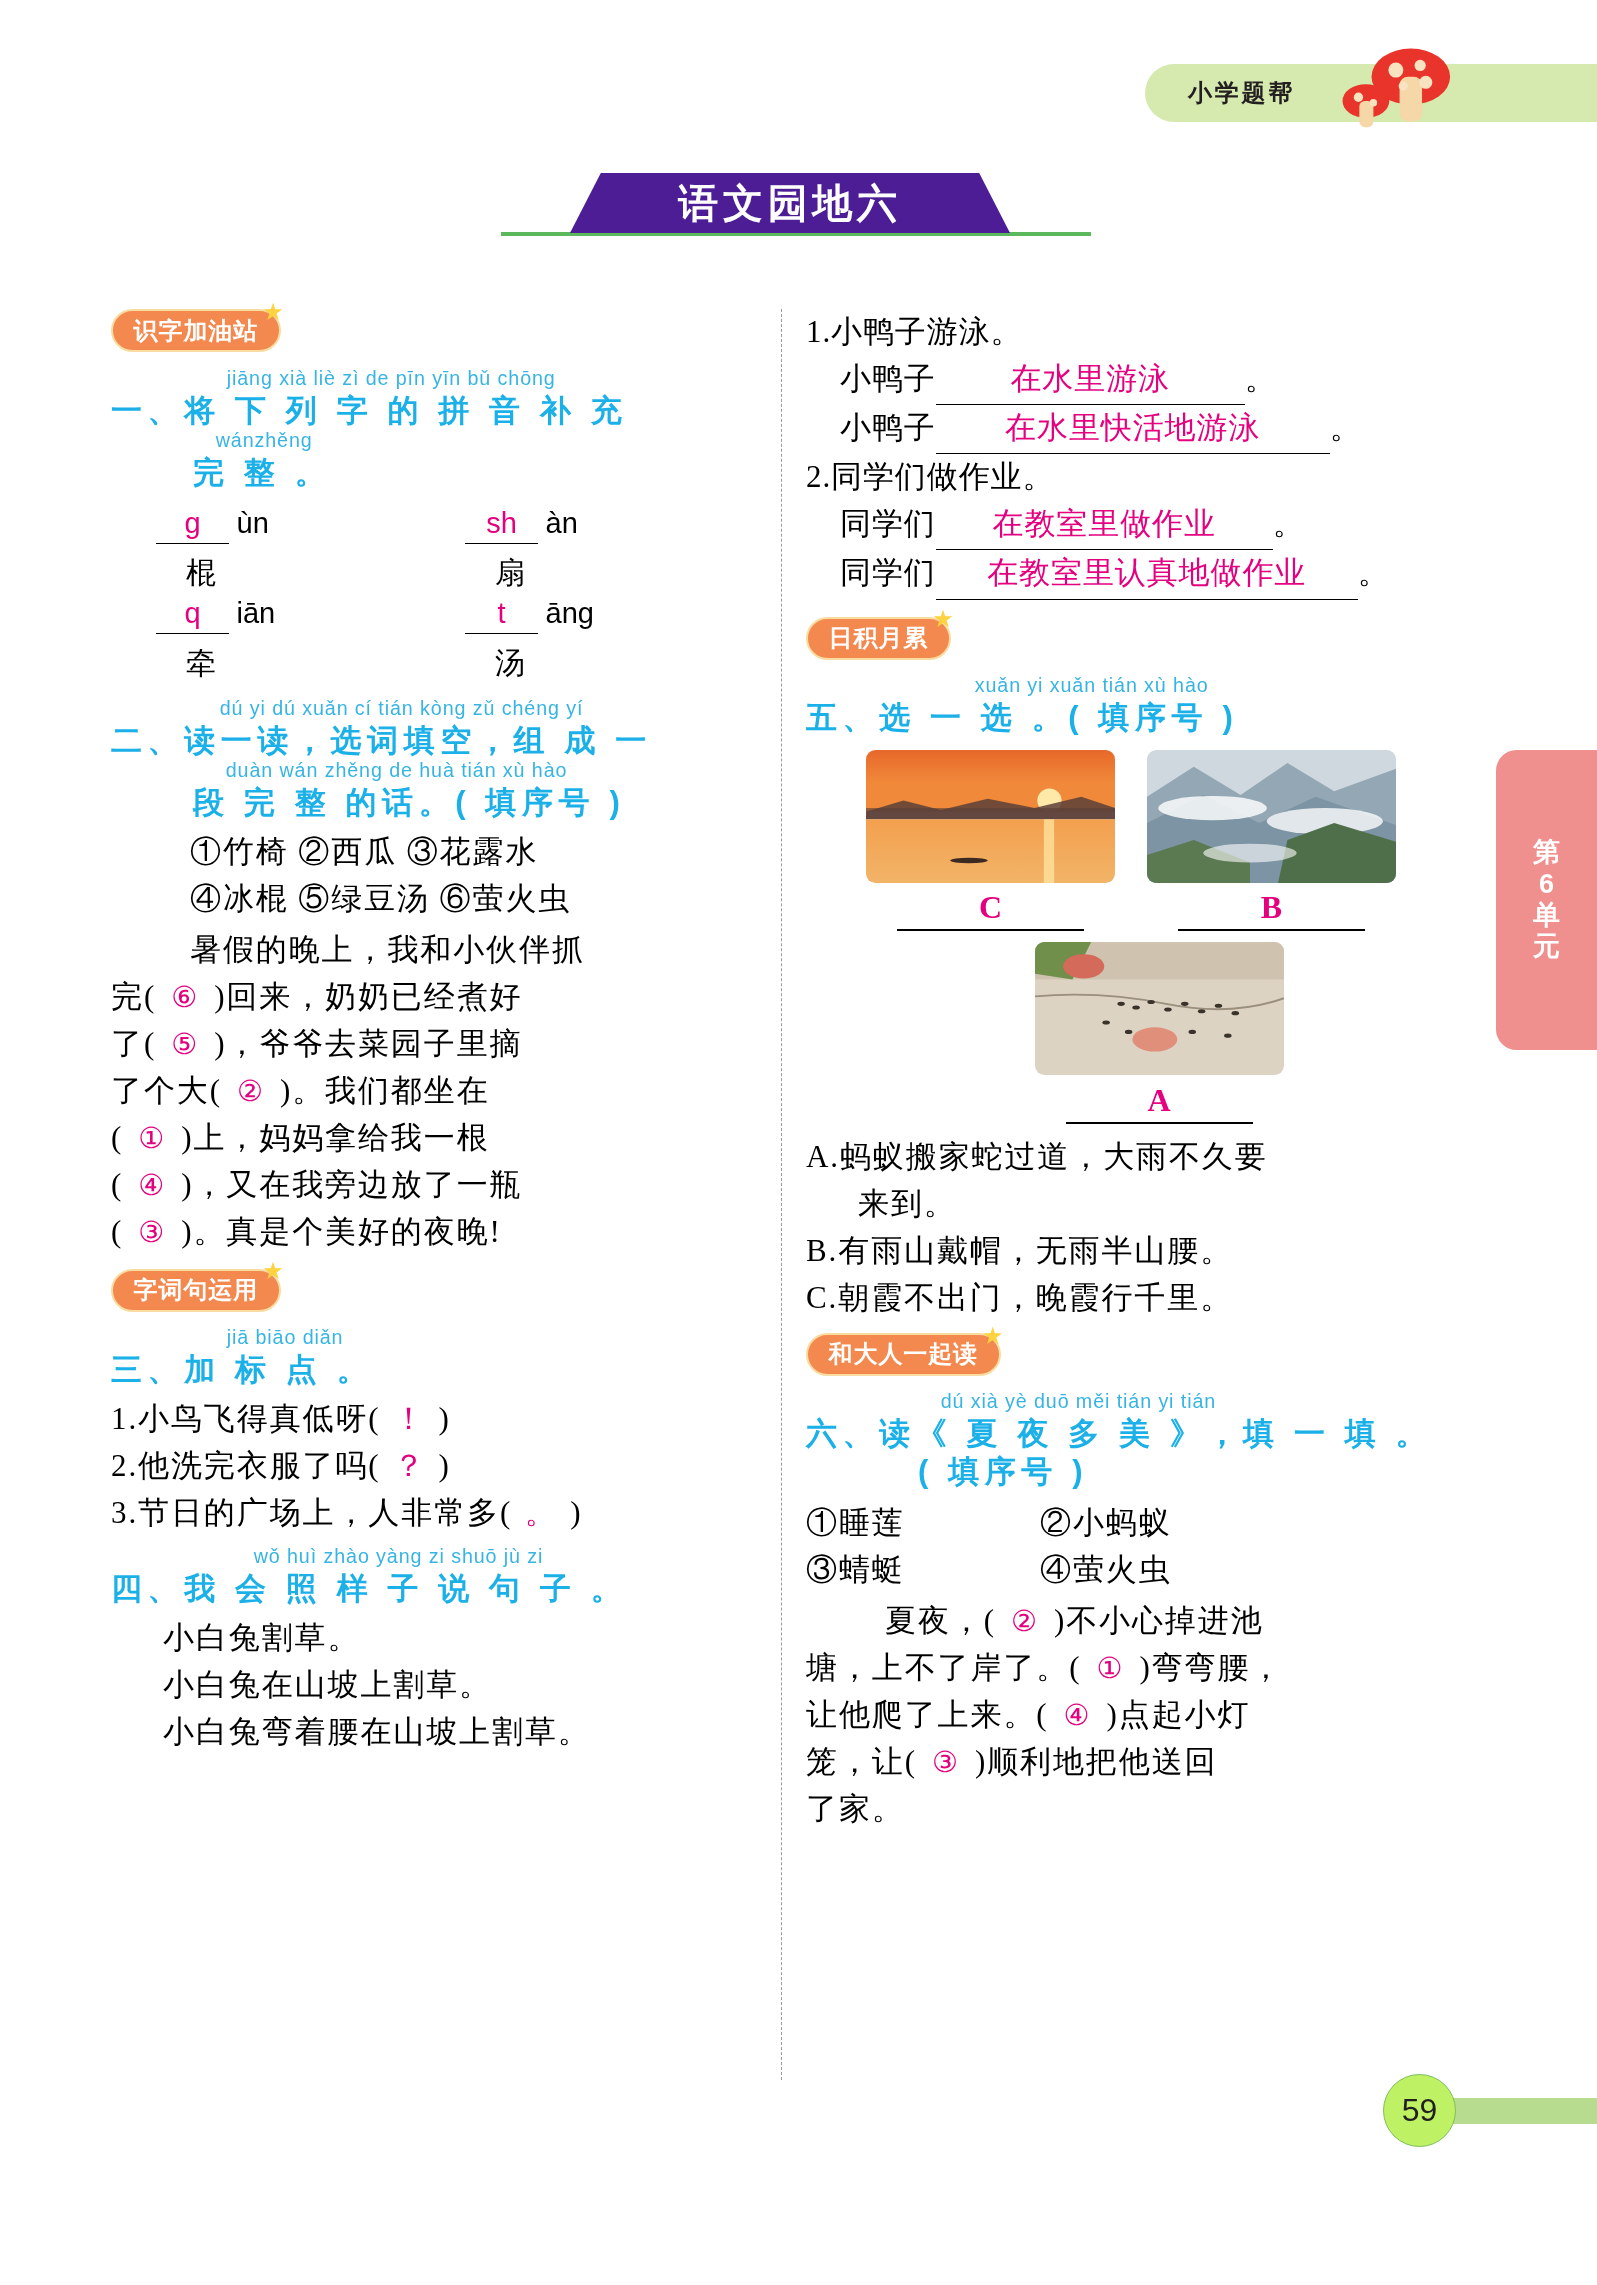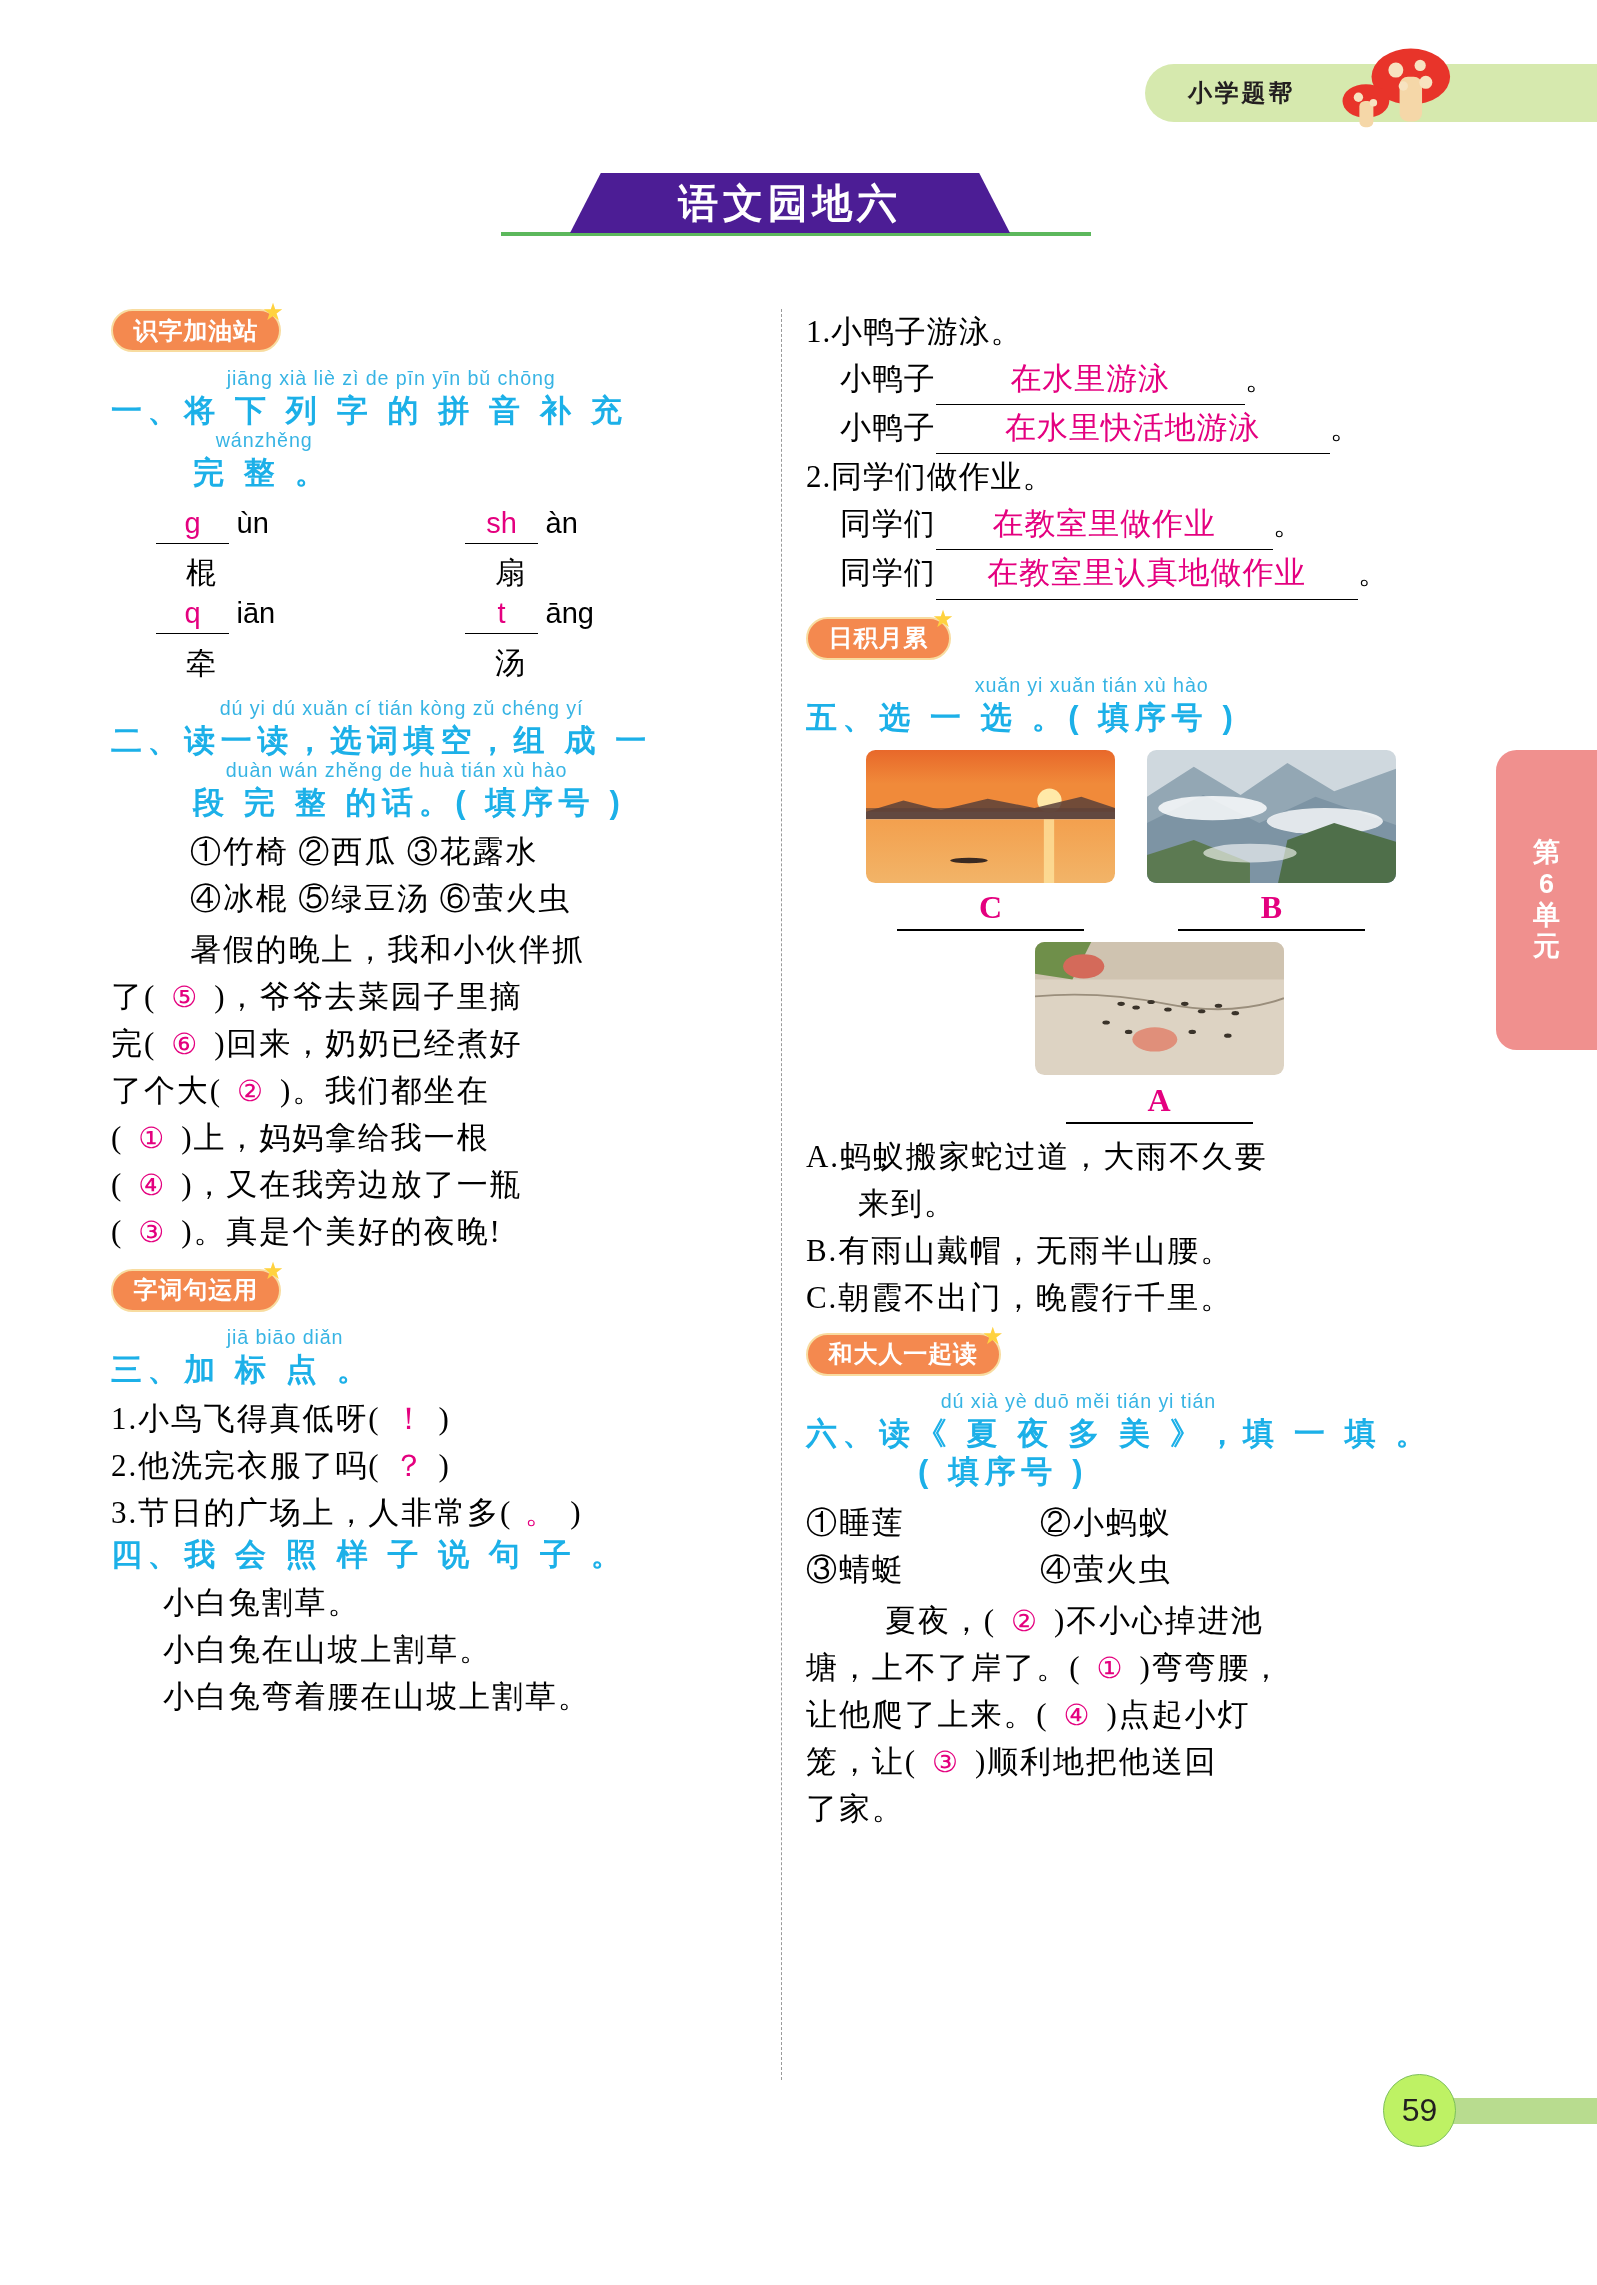--- a/index.html
+++ b/index.html
@@ -252,24 +252,24 @@
       <div class="pyline py-indent-5">duàn wán zhěng de huà      tián xù hào</div>
       <div class="qhead indent">段 完 整 的话。( 填序号 )</div>
 
       <div class="hw ind2" style="margin-top:5.6px;">①竹椅   ②西瓜   ③花露水</div>
       <div class="hw ind2">④冰棍   ⑤绿豆汤   ⑥萤火虫</div>
 
       <div class="hw ind2" style="margin-top:3.7px;">
         <span>暑假的晚上，我和小伙伴抓</span>
       </div>
       <div class="hw">
+        <span>完(</span><span class="ansbox circnum">⑥</span><span>)回来，奶奶已经煮好</span>
+      </div>
+      <div class="hw">
         <span>了(</span><span class="ansbox circnum">⑤</span><span>)，爷爷去菜园子里摘</span>
-      </div>
-      <div class="hw">
-        <span>完(</span><span class="ansbox circnum">⑥</span><span>)回来，奶奶已经煮好</span>
       </div>
       <div class="hw">
         <span>了个大(</span><span class="ansbox circnum">②</span><span>)。我们都坐在</span>
       </div>
       <div class="hw">
         <span>(</span><span class="ansbox circnum">①</span><span>)上，妈妈拿给我一根</span>
       </div>
       <div class="hw">
         <span>(</span><span class="ansbox circnum">④</span><span>)，又在我旁边放了一瓶</span>
       </div>
@@ -290,20 +290,21 @@
     <div class="hw" style="margin-top:5.6px;">
       <span>1.小鸟飞得真低呀(</span><span class="ansbox">！</span><span>)</span>
     </div>
     <div class="hw">
       <span>2.他洗完衣服了吗(</span><span class="ansbox">？</span><span>)</span>
     </div>
     <div class="hw">
       <span>3.节日的广场上，人非常多(</span><span class="ansbox">。</span><span>)</span>
     </div>
 
+    <div class="pyline py-indent-4" style="margin-top:9.4px;">wǒ huì zhào yàng zi shuō jù  zi</div>
     <div class="qhead">四、我 会 照 样 子 说 句 子 。</div>
     <div class="hw ind" style="margin-top:5.6px;">小白兔割草。</div>
     <div class="hw ind">小白兔在山坡上割草。</div>
     <div class="hw ind">小白兔弯着腰在山坡上割草。</div>
   </div>
 
   <div class="col col-right">
 
     <div class="sent">1.小鸭子游泳。</div>
     <div class="sent ind">

